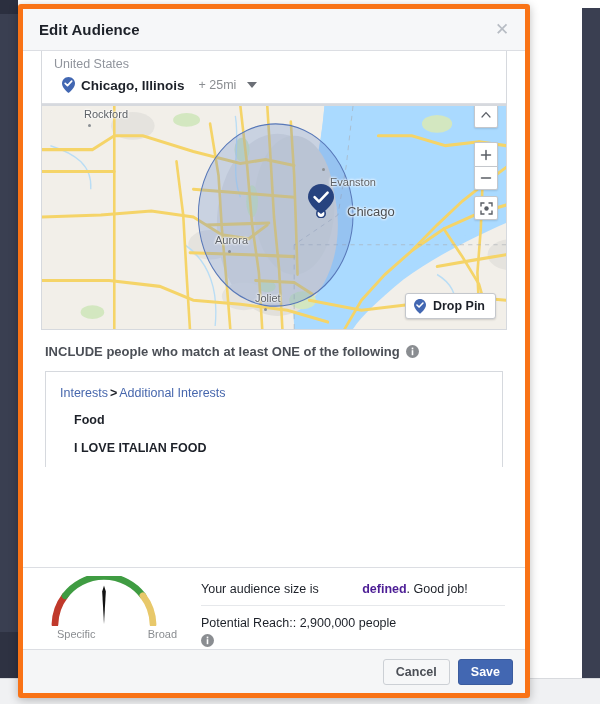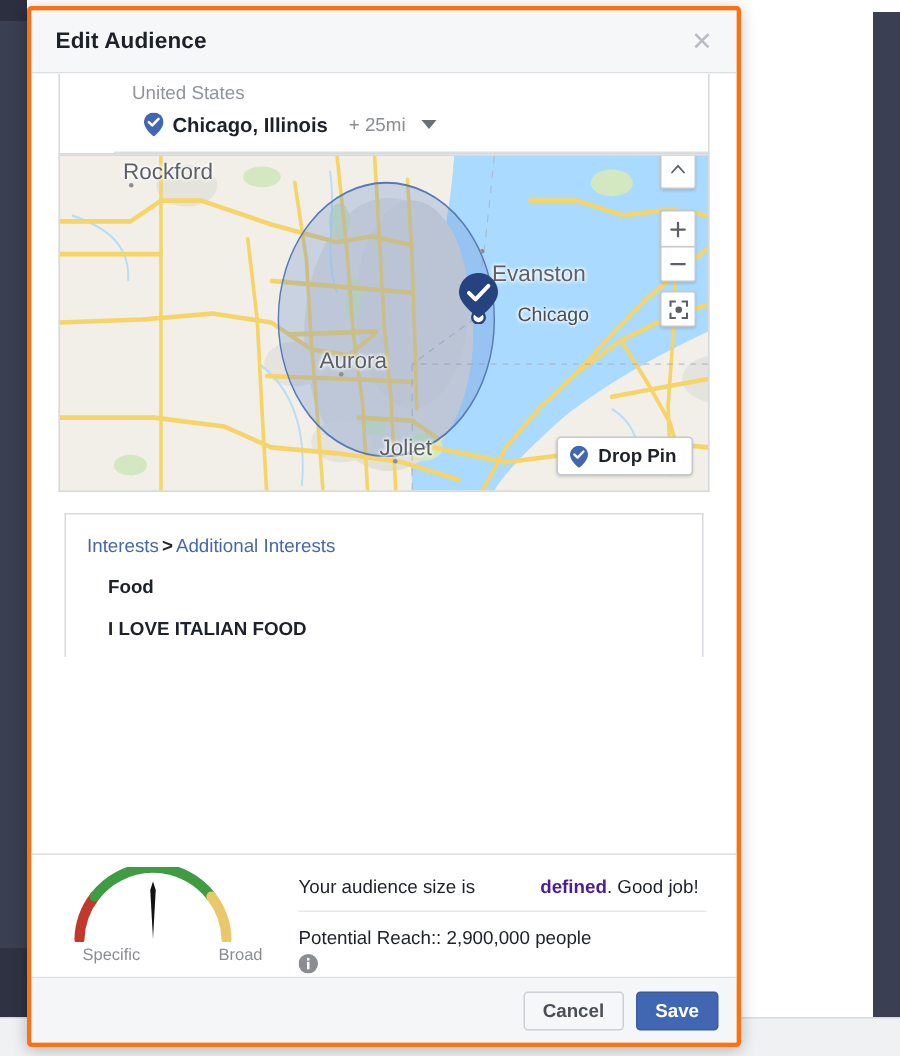--- a/index.html
+++ b/index.html
@@ -34,23 +34,23 @@
   .bg-bottom-bar {
     position: absolute; left: 0; top: 678px; width: 600px; height: 26px; background: #f0f1f3;
     border-top: 1px solid #d8dade;
   }
   .bg-right { position: absolute; left: 582px; top: 0; width: 18px; height: 704px; background: #3a3f51; }
   .bg-right-white { position: absolute; left: 582px; top: 0; width: 18px; height: 8px; background: #ffffff; }
 
   
   .modal {
     position: absolute; left: 18px; top: 4px;
-    width: 476px; height: 694px;
+    width: 512px; height: 694px;
     background: #ffffff;
-    border: 3px solid #f97316;
+    border: 5px solid #f97316;
     border-radius: 3px;
     box-shadow: 0 2px 10px rgba(0,0,0,.25);
     display: flex; flex-direction: column;
     overflow: hidden;
   }
 
   .modal-header {
     height: 42px; flex: 0 0 42px;
     background: #f6f7f9;
     border-bottom: 1px solid #dcdee3;
@@ -63,21 +63,21 @@
   .close-btn {
     margin-left: auto; width: 22px; height: 22px;
     display: flex; align-items: center; justify-content: center;
     color: #b7bcc4; font-size: 17px; cursor: pointer; line-height: 1;
   }
 
   .modal-body { flex: 1 1 auto; position: relative; overflow: hidden; background: #fff; }
 
   
   .loc-wrap { padding: 0 18px; }
-  .loc-box { border: 1px solid #d6d9de; border-top: none; background: #fff; padding-left: 36px; }
+  .loc-box { border: 1px solid #d6d9de; border-top: none; background: #fff; }
   .loc-country {
     font-size: 12.5px; color: #90949c; padding: 6px 12px 2px 12px;
   }
   .loc-row {
     display: flex; align-items: center; gap: 6px;
     padding: 4px 12px 10px 20px; border-bottom: 1px solid #dcdee3;
   }
   .pin-ico { width: 13px; height: 16px; flex: 0 0 13px; }
   .loc-name { font-size: 13.5px; font-weight: bold; color: #1d2129; }
   .loc-radius { font-size: 12.5px; color: #8a8d91; margin-left: 8px; }
@@ -93,21 +93,21 @@
   }
 
   
   .map-wrap {
     margin: 0 18px; height: 225px; position: relative;
     border: 1px solid #d6d9de; overflow: hidden; background: #e9e6df;
   }
   .map-svg { position: absolute; inset: 0; width: 100%; height: 100%; display: block; }
 
   .map-label {
-    position: absolute; font-size: 15px; color: #5d6166;
+    position: absolute; font-size: 11px; color: #5d6166;
     text-shadow: 0 0 3px #fff, 0 0 3px #fff, 0 0 2px #fff;
     white-space: nowrap; pointer-events: none;
   }
   .map-label.big { font-size: 13px; color: #4a4e53; }
   .map-dot {
     position: absolute; width: 3px; height: 3px; background: #8b8f94; border-radius: 50%;
   }
 
   .map-pin { position: absolute; width: 26px; height: 34px; }
 
@@ -350,20 +350,28 @@
           <svg width="12" height="15" viewBox="0 0 13 16">
             <path d="M6.5 0C2.9 0 0 2.9 0 6.5C0 11 6.5 16 6.5 16S13 11 13 6.5C13 2.9 10.1 0 6.5 0Z" fill="#4267b2"></path>
             <path d="M3.2 6.4L5.5 8.6L9.7 4.2" stroke="#ffffff" stroke-width="1.7" fill="none" stroke-linecap="round" stroke-linejoin="round"></path>
           </svg>
           <span>Drop Pin</span>
         </div>
       </div>
 
       <div class="dt-wrap">
 
+        <div class="dt-include">
+          <span>INCLUDE people who match at least ONE of the following</span>
+          <svg class="info-ico" viewBox="0 0 13 13">
+            <circle cx="6.5" cy="6.5" r="6.5" fill="#8a8d91"></circle>
+            <rect x="5.7" y="5.2" width="1.6" height="5" fill="#ffffff"></rect>
+            <rect x="5.7" y="2.6" width="1.6" height="1.8" fill="#ffffff"></rect>
+          </svg>
+        </div>
 
         <div class="interest-box">
           <div class="breadcrumb">
             <a>Interests</a><span class="sep">&gt;</span><a>Additional Interests</a>
           </div>
           <div class="interest-item">Food</div>
           <div class="interest-item">I LOVE ITALIAN FOOD</div>
 
         </div>
       </div>

